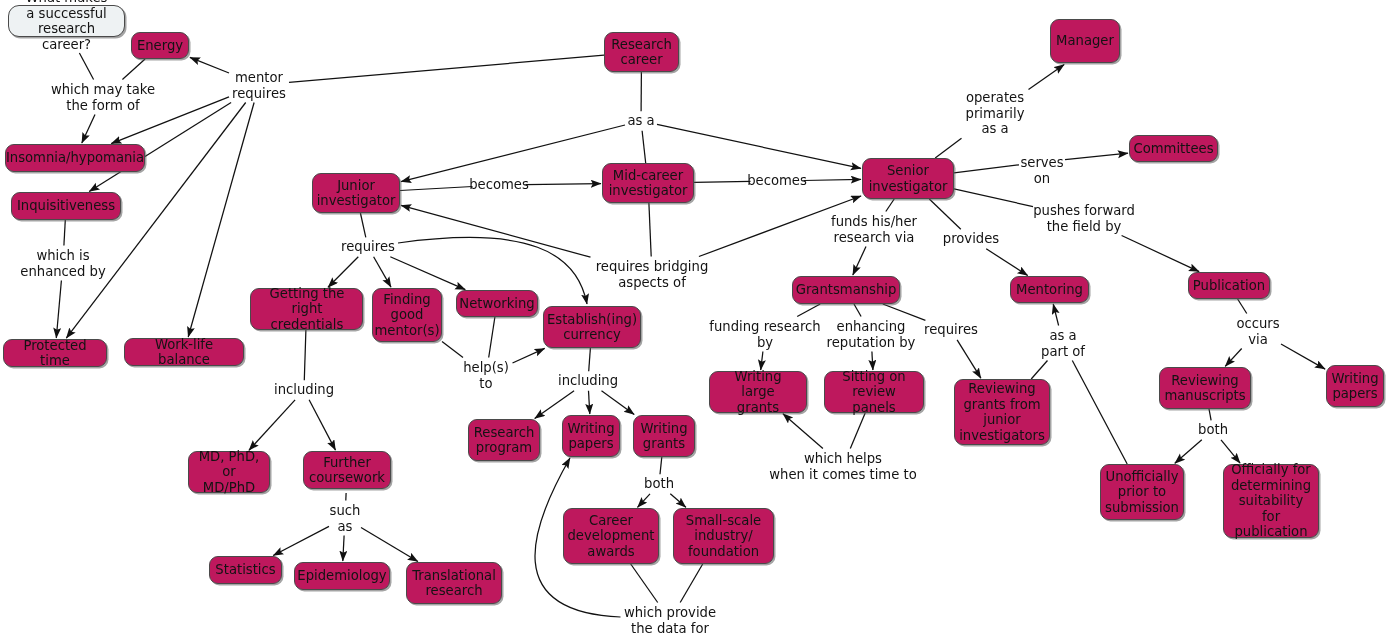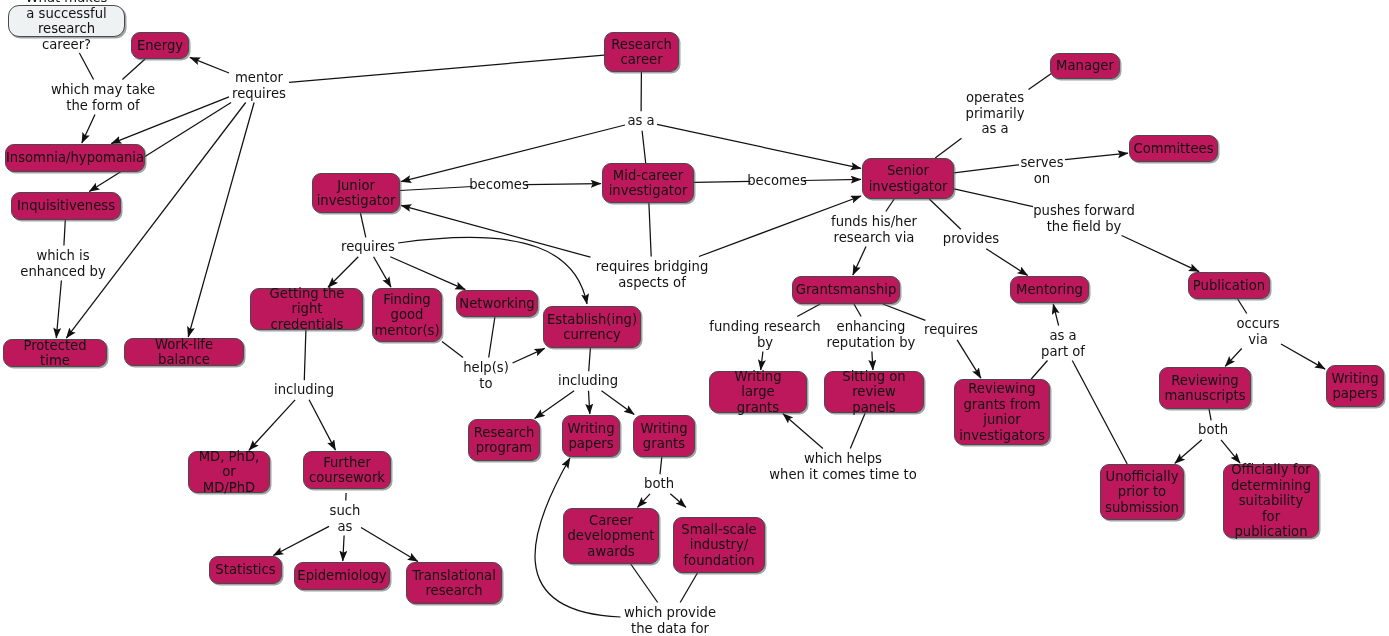--- a/index.html
+++ b/index.html
@@ -154,21 +154,21 @@
       <div class="node" style="left: 3px; top: 339px; width: 104px; height: 28px;">Protected time</div>
       <div class="node" style="left: 124px; top: 338px; width: 120px; height: 28px;">Work-life balance</div>
       <div class="node" style="left: 604px; top: 32px; width: 75px; height: 40px;">Research
 career</div>
       <div class="node" style="left: 312px; top: 173px; width: 88px; height: 40px;">Junior
 investigator</div>
       <div class="node" style="left: 602px; top: 163px; width: 92px; height: 40px;">Mid-career
 investigator</div>
       <div class="node" style="left: 862px; top: 158px; width: 92px; height: 41px;">Senior
 investigator</div>
-      <div class="node" style="left: 1050px; top: 53px; width: 70px; height: 26px; text-align: center;">Manager</div>
+      <div class="node" style="left: 1050px; top: 19px; width: 70px; height: 44px; text-align: center;">Manager</div>
       <div class="node" style="left: 1129px; top: 135px; width: 89px; height: 27px;">Committees</div>
       <div class="node" style="left: 250px; top: 288px; width: 113px; height: 42px; padding-left: 7px;">Getting the
 right credentials</div>
       <div class="node" style="left: 372px; top: 288px; width: 70px; height: 54px;">Finding
 good
 mentor(s)</div>
       <div class="node" style="left: 456px; top: 290px; width: 82px; height: 27px;">Networking</div>
       <div class="node" style="left: 543px; top: 306px; width: 98px; height: 42px;">Establish(ing)
 currency</div>
       <div class="node" style="left: 188px; top: 451px; width: 82px; height: 42px;">MD, PhD,
@@ -181,21 +181,21 @@
 research</div>
       <div class="node" style="left: 468px; top: 419px; width: 72px; height: 42px;">Research
 program</div>
       <div class="node" style="left: 562px; top: 415px; width: 58px; height: 42px;">Writing
 papers</div>
       <div class="node" style="left: 633px; top: 415px; width: 62px; height: 42px;">Writing
 grants</div>
       <div class="node" style="left: 563px; top: 508px; width: 96px; height: 56px;">Career
 development
 awards</div>
-      <div class="node" style="left: 673px; top: 508px; width: 92px; height: 56px; margin-top: 9px;">Small-scale
+      <div class="node" style="left: 673px; top: 508px; width: 101px; height: 56px;">Small-scale
 industry/
 foundation</div>
       <div class="node" style="left: 792px; top: 276px; width: 108px; height: 28px;">Grantsmanship</div>
       <div class="node" style="left: 709px; top: 371px; width: 98px; height: 42px;">Writing large
 grants</div>
       <div class="node" style="left: 824px; top: 371px; width: 100px; height: 42px;">Sitting on
 review panels</div>
       <div class="node" style="left: 954px; top: 379px; width: 96px; height: 66px;">Reviewing
 grants from
 junior

